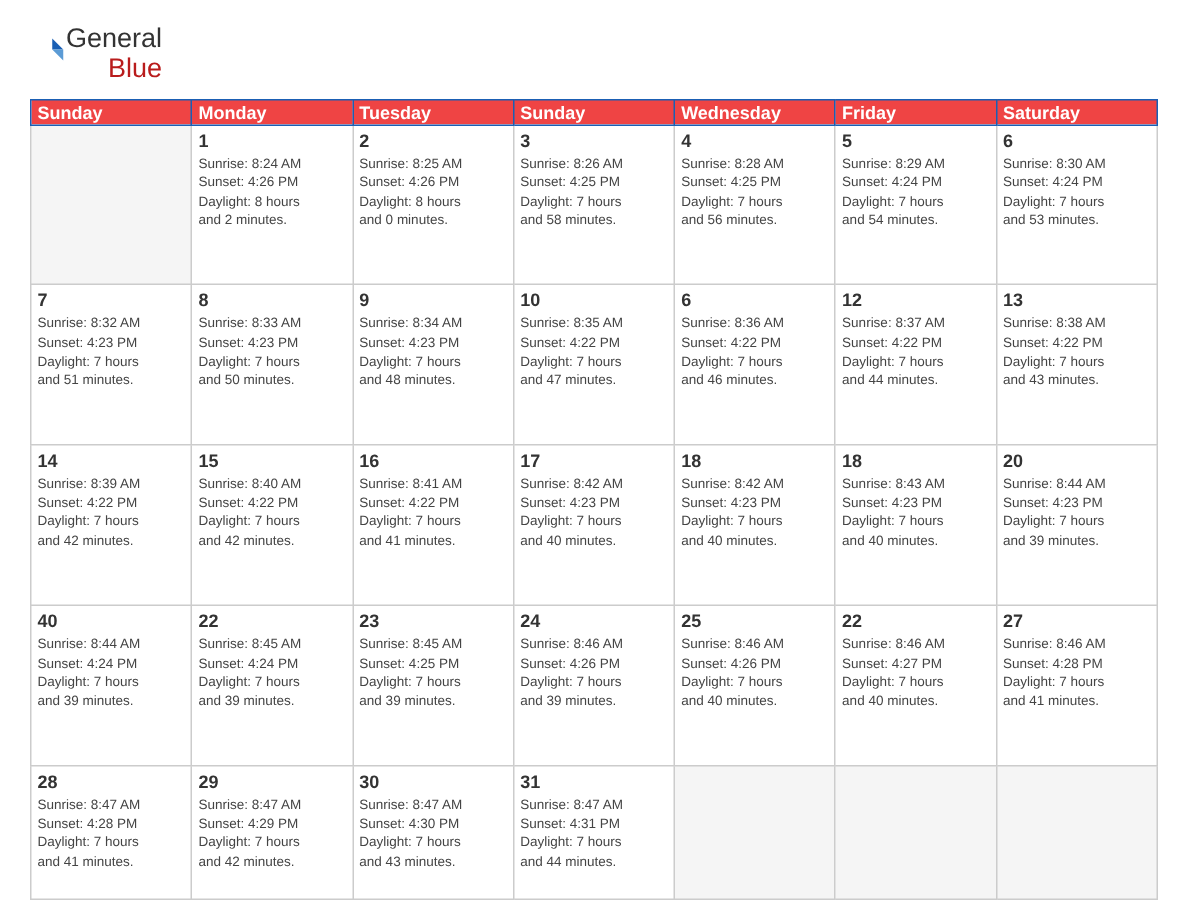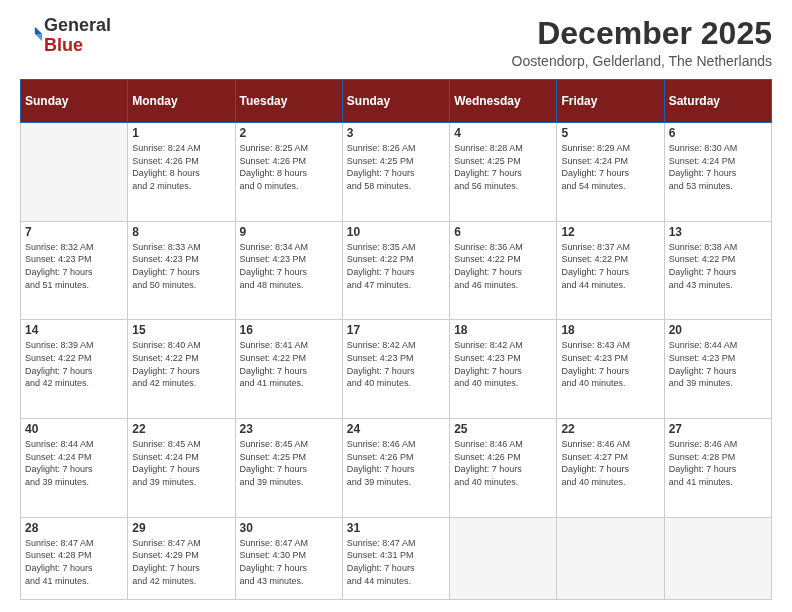--- a/index.html
+++ b/index.html
@@ -22,22 +22,23 @@
       justify-content: space-between;
       align-items: flex-start;
       margin-bottom: 10px;
     }
     .logo {
       display: flex;
       align-items: center;
     }
     .logo-text {
       font-size: 18px;
-      font-weight: bold;
+      font-weight: normal;
       line-height: 1.1;
+      text-align: right;
     }
     .logo-general { color: #333; }
     .logo-blue { color: #b91c1c; }
     .logo-icon {
       width: 22px;
       height: 22px;
       margin-left: 2px;
     }
     .title-block {
       text-align: right;
@@ -54,25 +55,25 @@
       margin-top: 2px;
     }
     .calendar {
       flex: 1;
       border: 1px solid #ccc;
       border-collapse: collapse;
       width: 100%;
       table-layout: fixed;
     }
     .calendar th {
-      background: #7f1d1d;
+      background: #ef4444;
       color: #fff;
       font-size: 12px;
       font-weight: bold;
-      padding: 14px 4px;
+      padding: 1px 4px;
       border: 1px solid #1a5fb4;
       text-align: left;
     }
     .calendar td {
       border: 1px solid #ccc;
       vertical-align: top;
       padding: 3px 4px;
       font-size: 9.5px;
       color: #333;
       background: #fff;
@@ -107,24 +108,20 @@
         <svg class="logo-icon" viewBox="0 0 24 24">
           <polygon points="14,4 22,12 14,12" fill="#1a5fb4"></polygon>
           <polygon points="14,12 22,12 22,20" fill="#5b9bd5"></polygon>
         </svg>
       </div>
       <div class="logo-text">
         <span class="logo-general">General</span><br>
         <span class="logo-blue">Blue</span>
       </div>
     </div>
-    <div class="title-block">
-      <div class="month-title">December 2025</div>
-      <div class="location-title">Oostendorp, Gelderland, The Netherlands</div>
-    </div>
   </div>
 
   <table class="calendar">
     <thead>
       <tr>
         <th>Sunday</th>
         <th>Monday</th>
         <th>Tuesday</th>
         <th>Sunday</th>
         <th>Wednesday</th>

